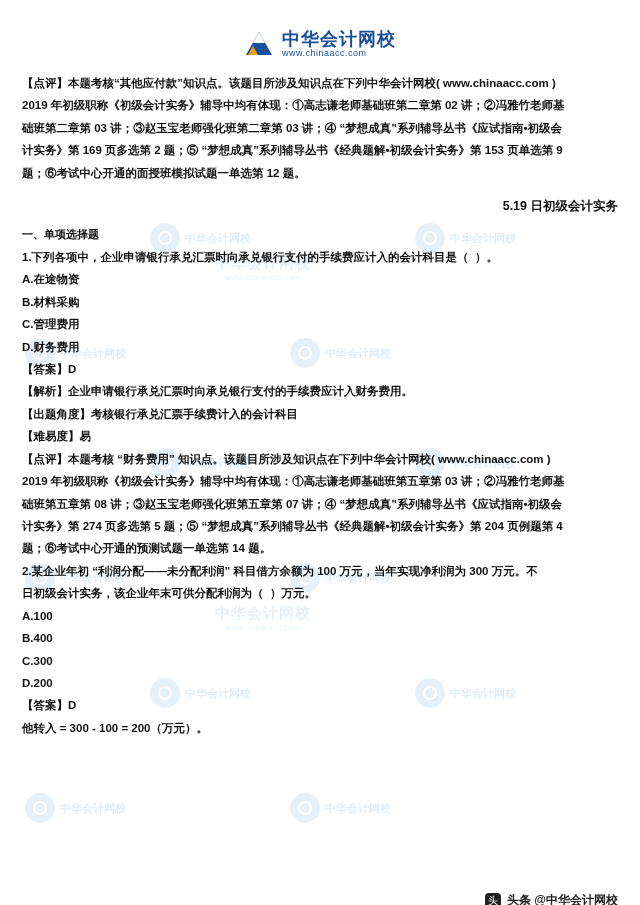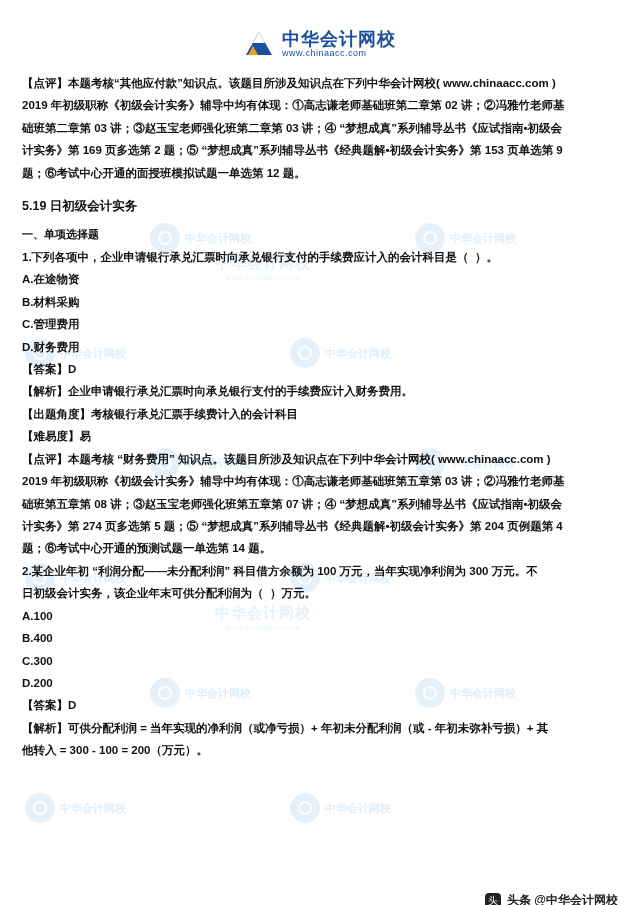--- a/index.html
+++ b/index.html
@@ -67,21 +67,21 @@
     line-height: 1.95;
     color: #111;
     padding-top: 2px;
   }
   .doc p {
     margin: 0;
     white-space: pre-wrap;
     font-weight: bold;
   }
   .section-title {
-    text-align: left;
+    text-align: right;
     font-weight: bold;
     font-size: 12.5px;
     margin: 10px 0 6px 0;
   }
   .sub-title {
     font-size: 11px;
     margin-top: 2px;
   }
 
   
@@ -274,21 +274,20 @@
     <p>础班第五章第 08 讲；③赵玉宝老师强化班第五章第 07 讲；④ “梦想成真”系列辅导丛书《应试指南•初级会</p>
     <p>计实务》第 274 页多选第 5 题；⑤ “梦想成真”系列辅导丛书《经典题解•初级会计实务》第 204 页例题第 4</p>
     <p>题；⑥考试中心开通的预测试题一单选第 14 题。</p>
     <p>2.某企业年初 “利润分配——未分配利润” 科目借方余额为 100 万元，当年实现净利润为 300 万元。不</p>
     <p>日初级会计实务，该企业年末可供分配利润为（  ）万元。</p>
     <p>A.100</p>
     <p>B.400</p>
     <p>C.300</p>
     <p>D.200</p>
     <p>【答案】D</p>
-    <p>【解析】可供分配利润 = 当年实现的净利润（或净亏损）+ 年初未分配利润（或 - 年初未弥补亏损）+ 其</p>
     <p>他转入 = 300 - 100 = 200（万元）。</p>
   </div>
 
   <div class="footer">
     <span class="footer-dot">头</span>
     <span class="footer-text">头条 @中华会计网校</span>
   </div>
 
 </div>
 

